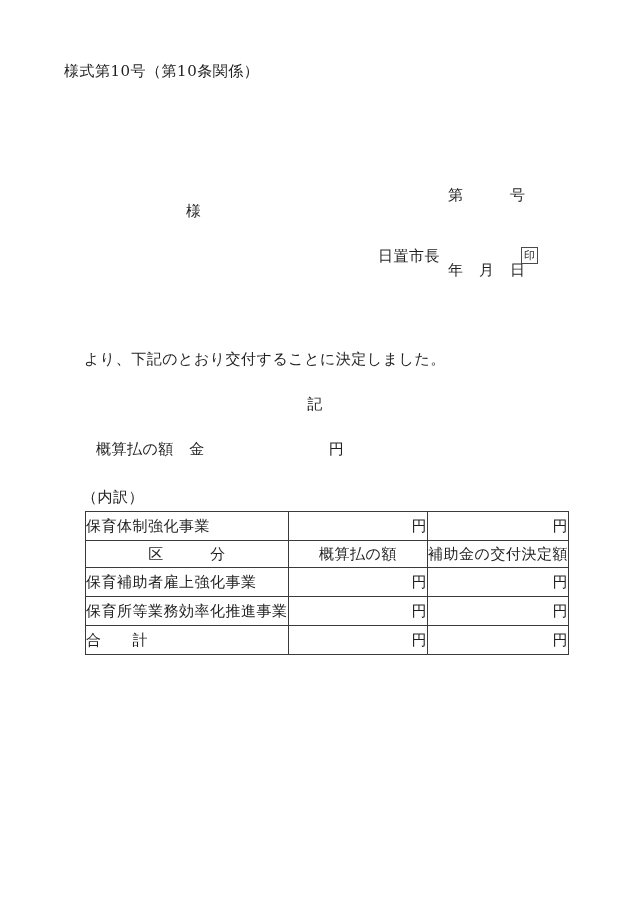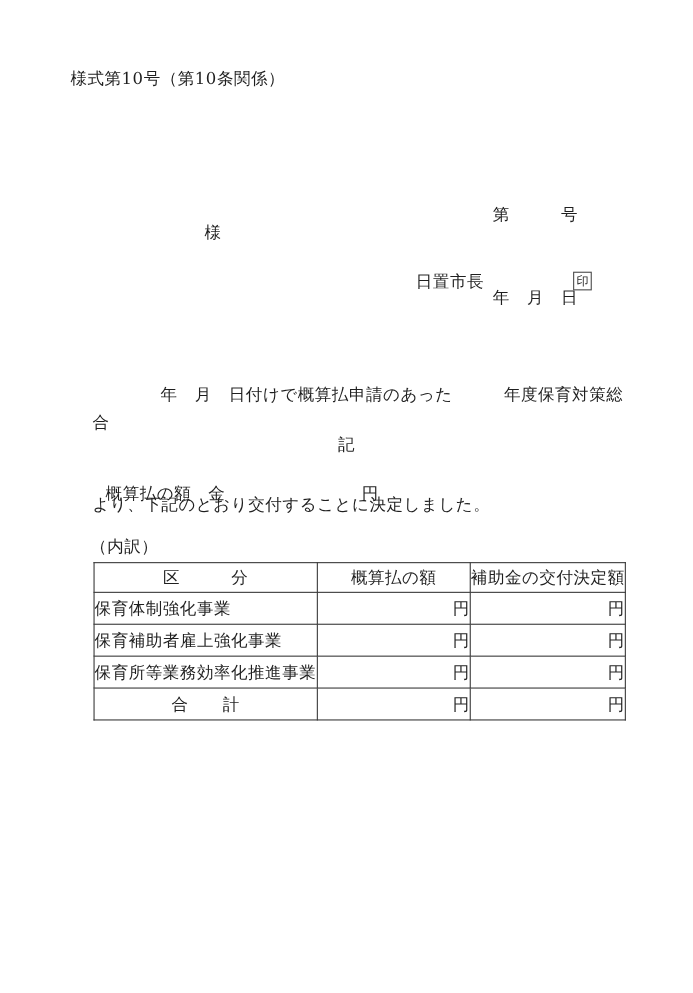--- a/index.html
+++ b/index.html
@@ -66,21 +66,21 @@
     letter-spacing: 0.5px;
   }
   table.detail th, table.detail td {
     border: 1px solid #3a3a3a;
     font-weight: normal;
     padding: 0;
   }
   table.detail th { height: 26px; text-align: center; }
   table.detail td { height: 28px; }
   td.cat   { text-align: left;  padding-left: 7px;  white-space: pre; }
-  td.cat.center { text-align: center; padding-left: 0; }
+  td.cat.center { padding-left: 0; }
   td.amt   { text-align: right; padding-right: 8px; }
 </style>
 </head>
 <body>
 
 <div class="page">
 
   <div class="abs form-number">様式第10号（第10条関係）</div>
 
 
@@ -89,47 +89,46 @@
     <div>年　月　日</div>
   </div>
 
   <div class="abs addressee">様</div>
 
   <div class="abs sender-title">日置市長</div>
 
   <span class="seal">印</span>
 
   <div class="body-par">
-    <div>　　　　年　月　日付けで概算払申請のあった　　　年度保育対策総合</div>
     <div>より、下記のとおり交付することに決定しました。</div>
   </div>
 
   <div class="centered record-marker">記</div>
 
   <div class="abs amount-1">概算払の額　金　　　　　　　　円</div>
 
 
   <div class="abs breakdown">（内訳）</div>
 
   <table class="detail">
     <colgroup>
       <col style="width:203px">
       <col style="width:139px">
       <col style="width:141px">
     </colgroup>
     <tbody>
       <tr>
+        <td class="cat">保育体制強化事業</td>
+        <td class="amt">円</td>
+        <td class="amt">円</td>
+      </tr>
+      <tr>
         <th>区　　　分</th>
         <th>概算払の額</th>
         <th>補助金の交付決定額</th>
-      </tr>
-      <tr>
-        <td class="cat">保育体制強化事業</td>
-        <td class="amt">円</td>
-        <td class="amt">円</td>
       </tr>
       <tr>
         <td class="cat">保育補助者雇上強化事業</td>
         <td class="amt">円</td>
         <td class="amt">円</td>
       </tr>
       <tr>
         <td class="cat">保育所等業務効率化推進事業</td>
         <td class="amt">円</td>
         <td class="amt">円</td>

